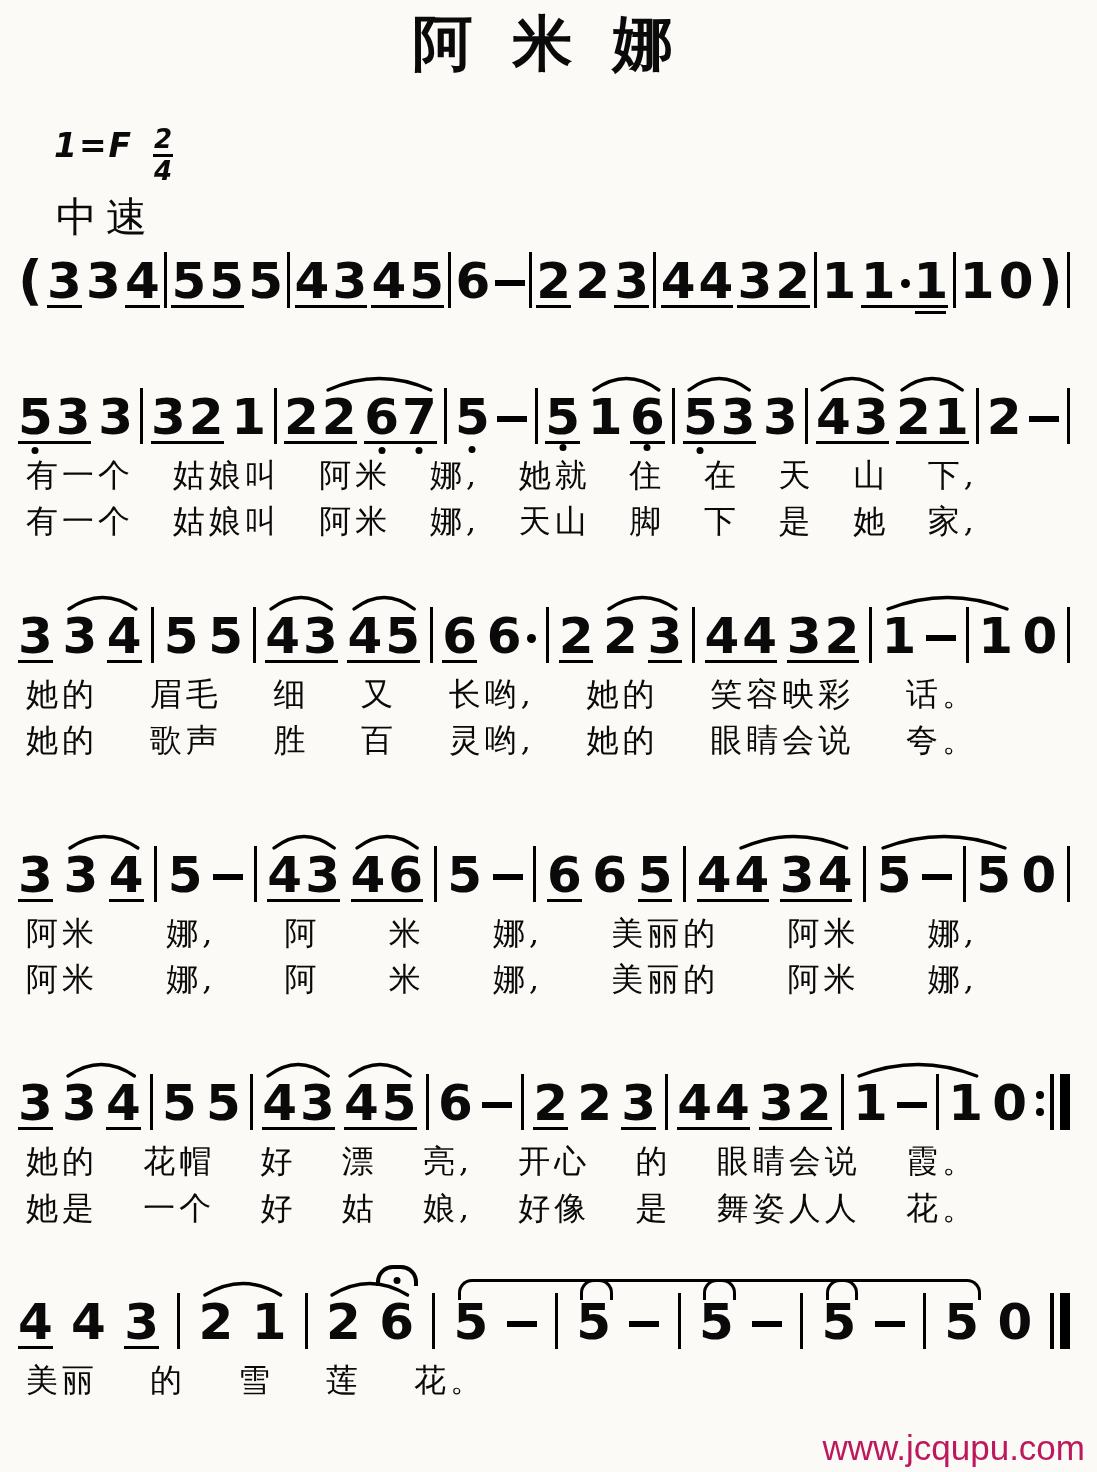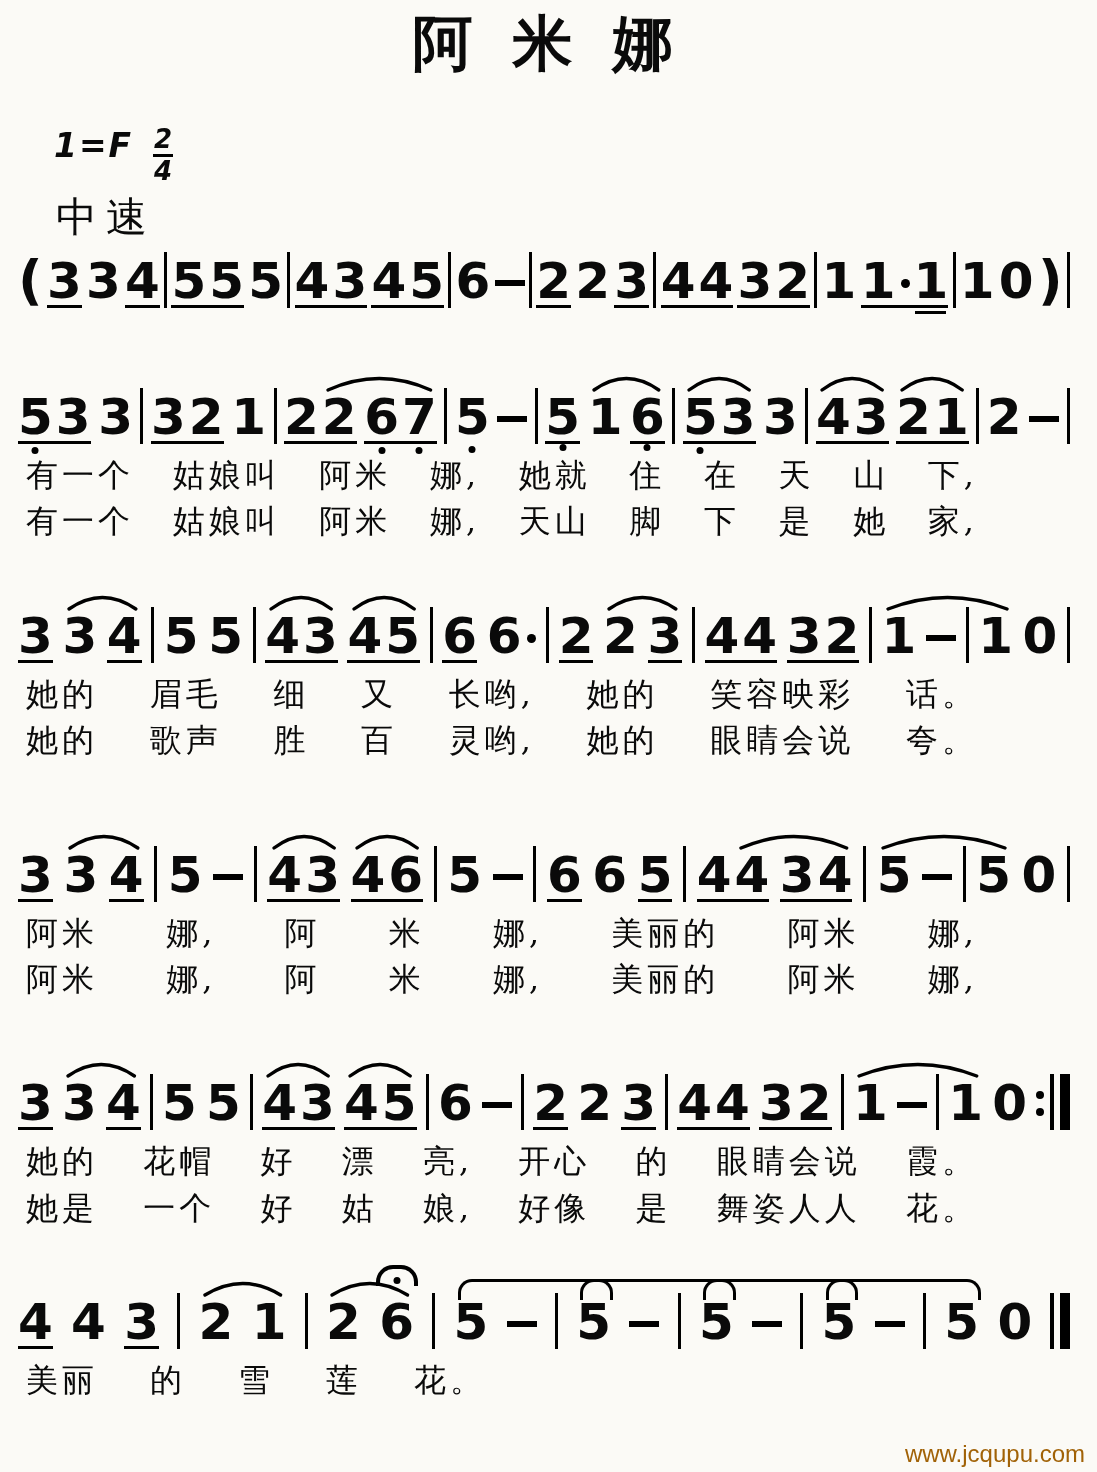--- a/index.html
+++ b/index.html
@@ -50,21 +50,21 @@
   .rdots .rd{width:8px;height:8px;border-radius:50%;background:#000;}
   .thin{width:3.5px;height:56px;background:#000;}
   .thick{width:10px;height:56px;background:#000;}
   .tiearc{position:absolute;top:16px;height:18px;border:3.5px solid #000;border-bottom:none;
           border-radius:14px 14px 0 0;}
   .lyr{display:flex;justify-content:space-between;width:952px;margin:12px 0 0 26px;
        font-family:"DejaVu Serif",serif;font-size:32px;line-height:1.2;letter-spacing:4px;}
   .lyr + .lyr{margin-top:8px;}
   .lyr.left{width:auto;justify-content:flex-start;gap:52px;}
   .watermark{position:absolute;right:12px;bottom:4px;font-family:"Liberation Sans",sans-serif;
-             font-size:24px;color:#a16207;}
+             font-size:35px;color:#be185d;}
 </style>
 </head>
 <body>
 
 <div class="page">
   <div class="title">阿米娜</div>
 
 
   <div class="keysig">
     <span class="k">1=F</span>

